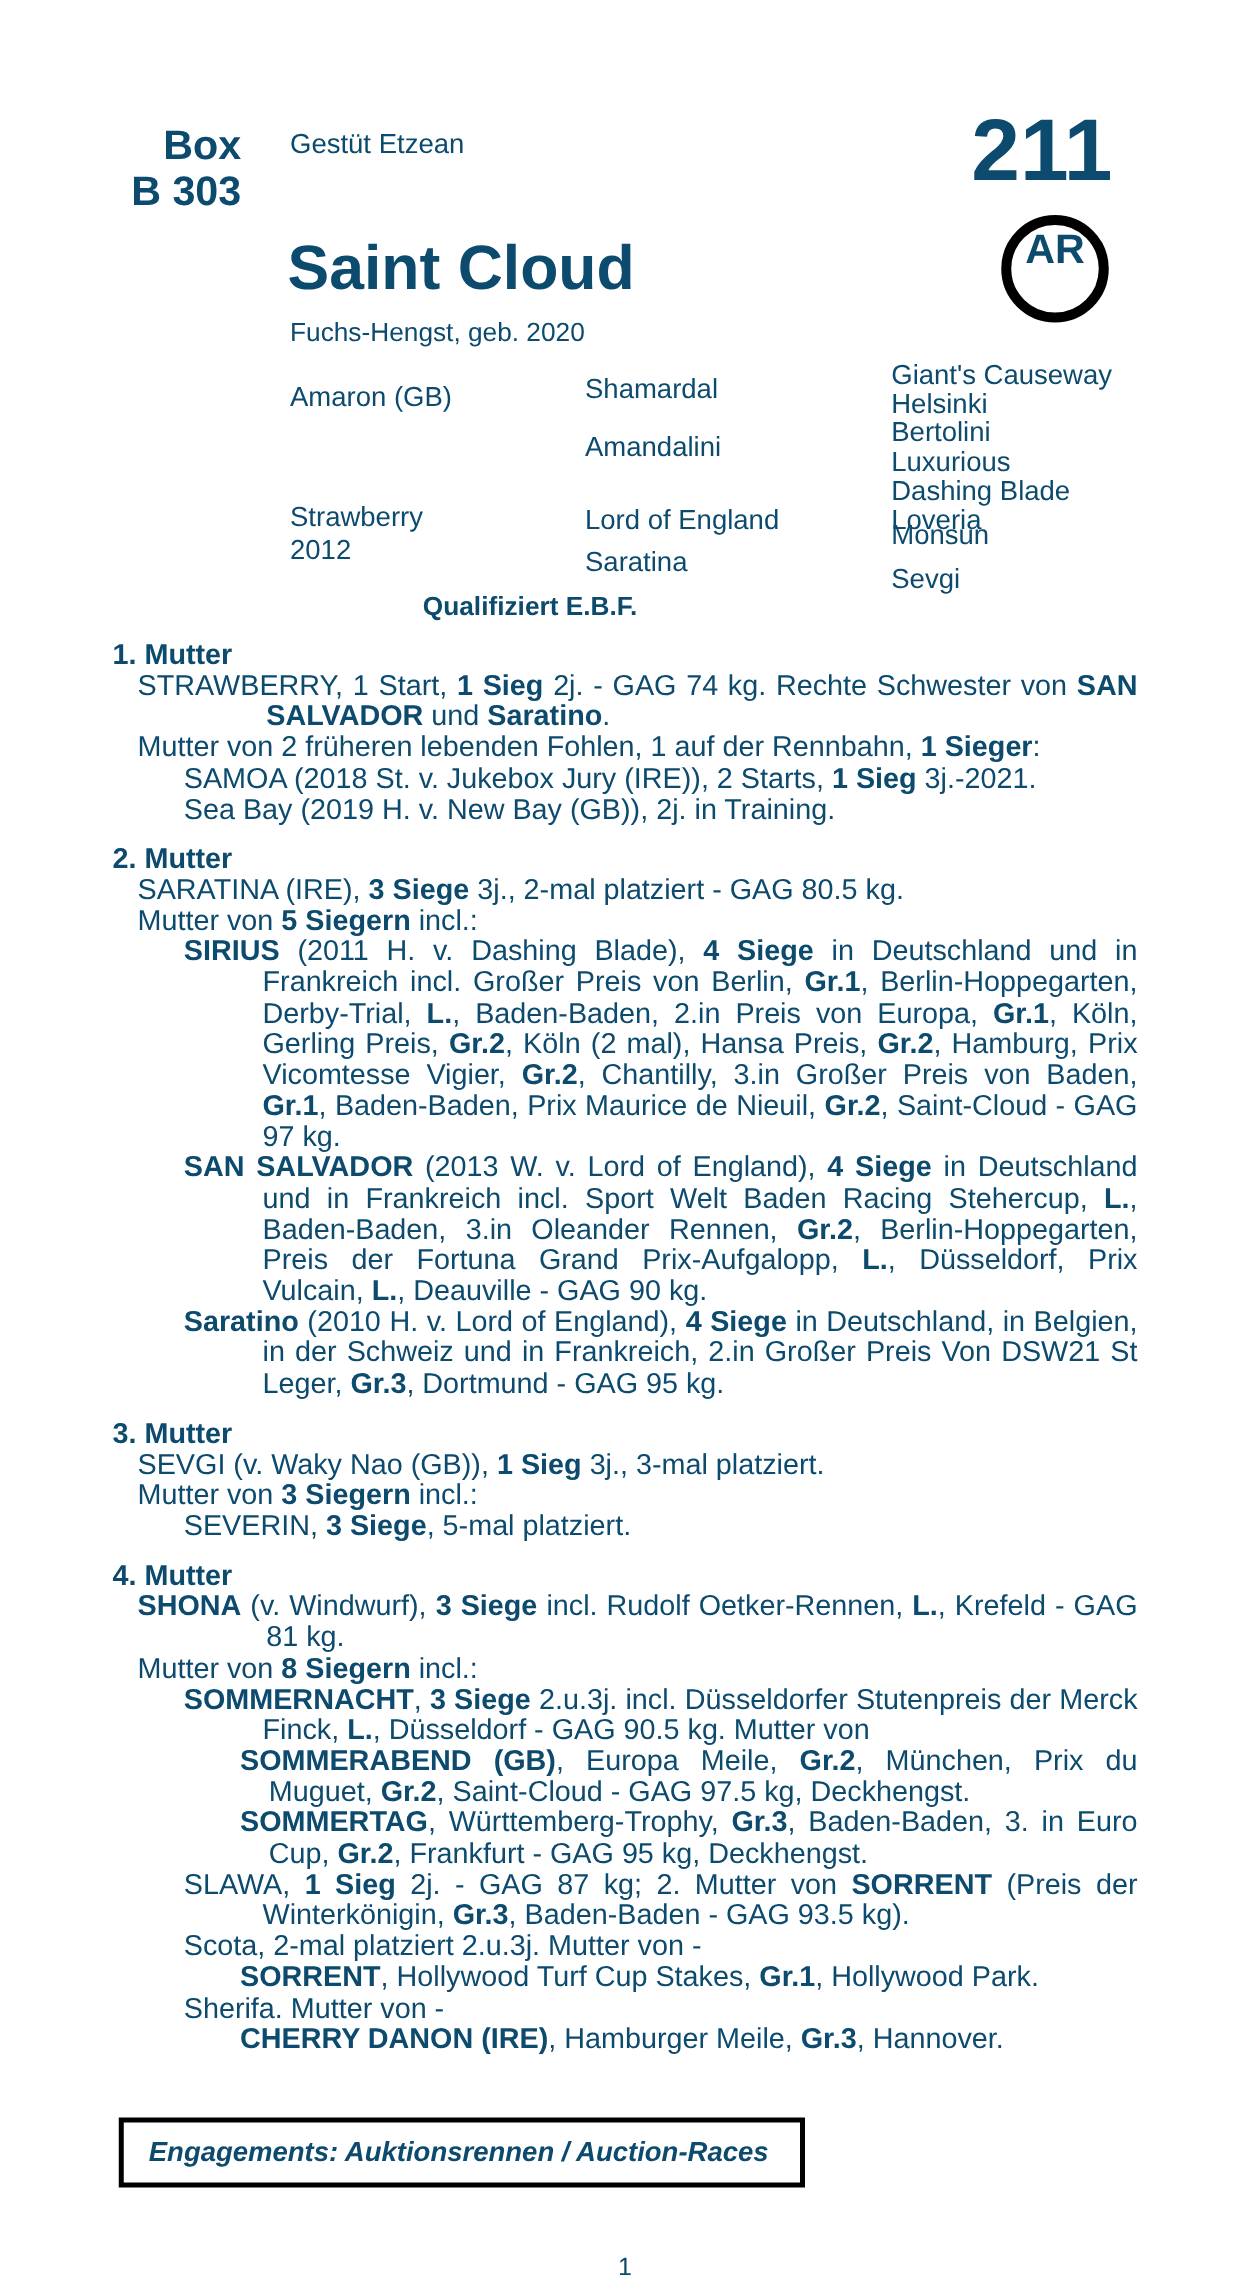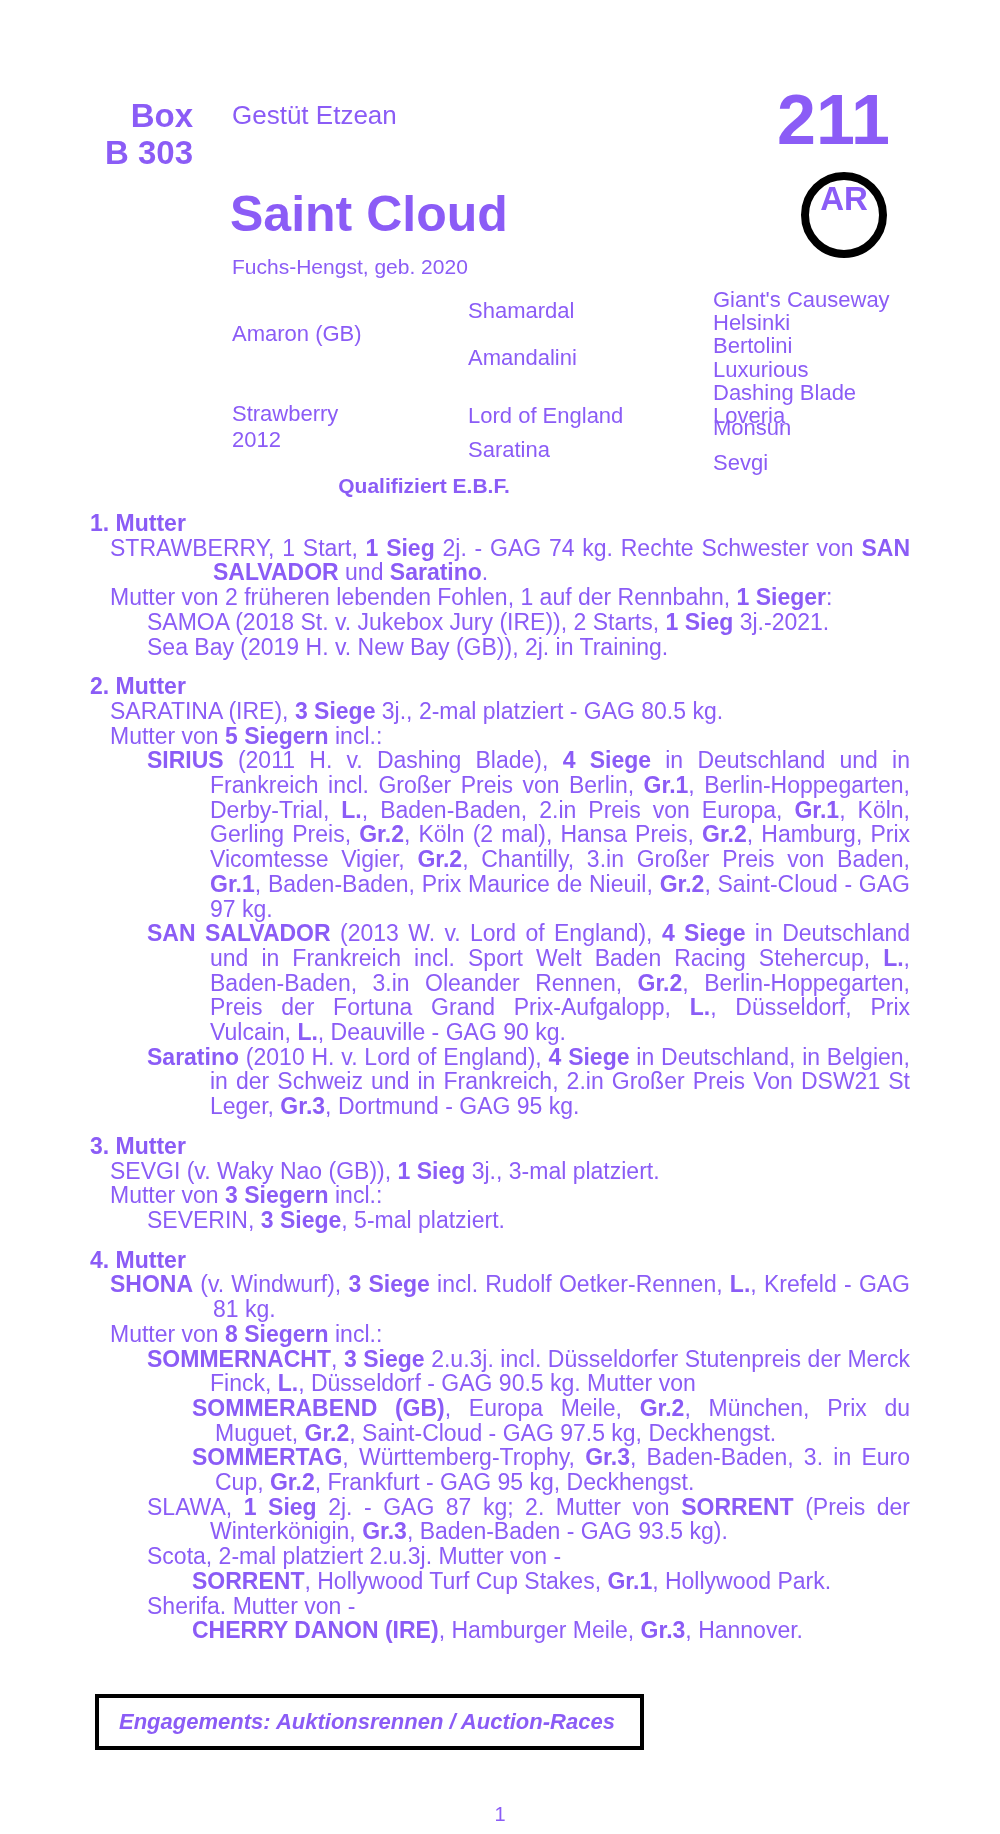--- a/index.html
+++ b/index.html
@@ -1,32 +1,32 @@
 <!DOCTYPE html>
 <html><head>
 <meta charset="utf-8">
 <style>
   html,body{margin:0;padding:0;background:#fff;}
   .page{
-    position:relative;width:1000px;height:1834px;background:#ffffff;color:#8b5cf6;
+    position:relative;width:1000px;height:1834px;background:#ffffff;color:#0c4a6e;
     font-family:"Liberation Sans","DejaVu Sans",sans-serif;overflow:hidden;
   }
   
   .box-block{position:absolute;left:90px;top:97px;width:103px;text-align:right;
     font-weight:bold;font-size:33px;line-height:37px;}
-  .consignor{position:absolute;left:232px;top:103px;font-size:26px;line-height:24px;}
+  .consignor{position:absolute;left:232px;top:103px;font-size:22px;line-height:24px;}
   .lot-number{position:absolute;top:85px;right:110px;font-size:70px;line-height:70px;font-weight:bold;}
   .horse-name{position:absolute;left:230px;top:188px;font-size:50px;line-height:52px;font-weight:bold;}
   .horse-details{position:absolute;left:232px;top:255px;font-size:21px;line-height:24px;}
   .ar-badge{position:absolute;left:801px;top:172px;width:70px;height:70px;border:8px solid #000;
     border-radius:50%;display:flex;justify-content:center;
     font-weight:bold;font-size:33px;letter-spacing:0;}
   
   .ped{position:absolute;font-size:22px;line-height:23px;white-space:nowrap;}
-  .g1a{left:232px;top:322px;}
+  .g1a{left:232px;top:306px;}
   .g1b{left:232px;top:401px;line-height:26px;}
   .g2-0{left:468px;top:299px;}
   .g2-1{left:468px;top:346px;}
   .g2-2{left:468px;top:392px;margin-top:12px;}
   .g2-3{left:468px;top:438px;}
   .g3{left:713px;}
   .g3-0{top:288px;} .g3-1{top:311px;} .g3-2{top:334px;} .g3-3{top:358px;}
   .g3-4{top:381px;} .g3-5{top:404px;} .g3-6{top:416px;} .g3-7{top:451px;text-align:right;}
   .qualification{position:absolute;left:0;top:474px;width:848px;text-align:center;
     font-weight:bold;font-size:21px;line-height:24px;}

